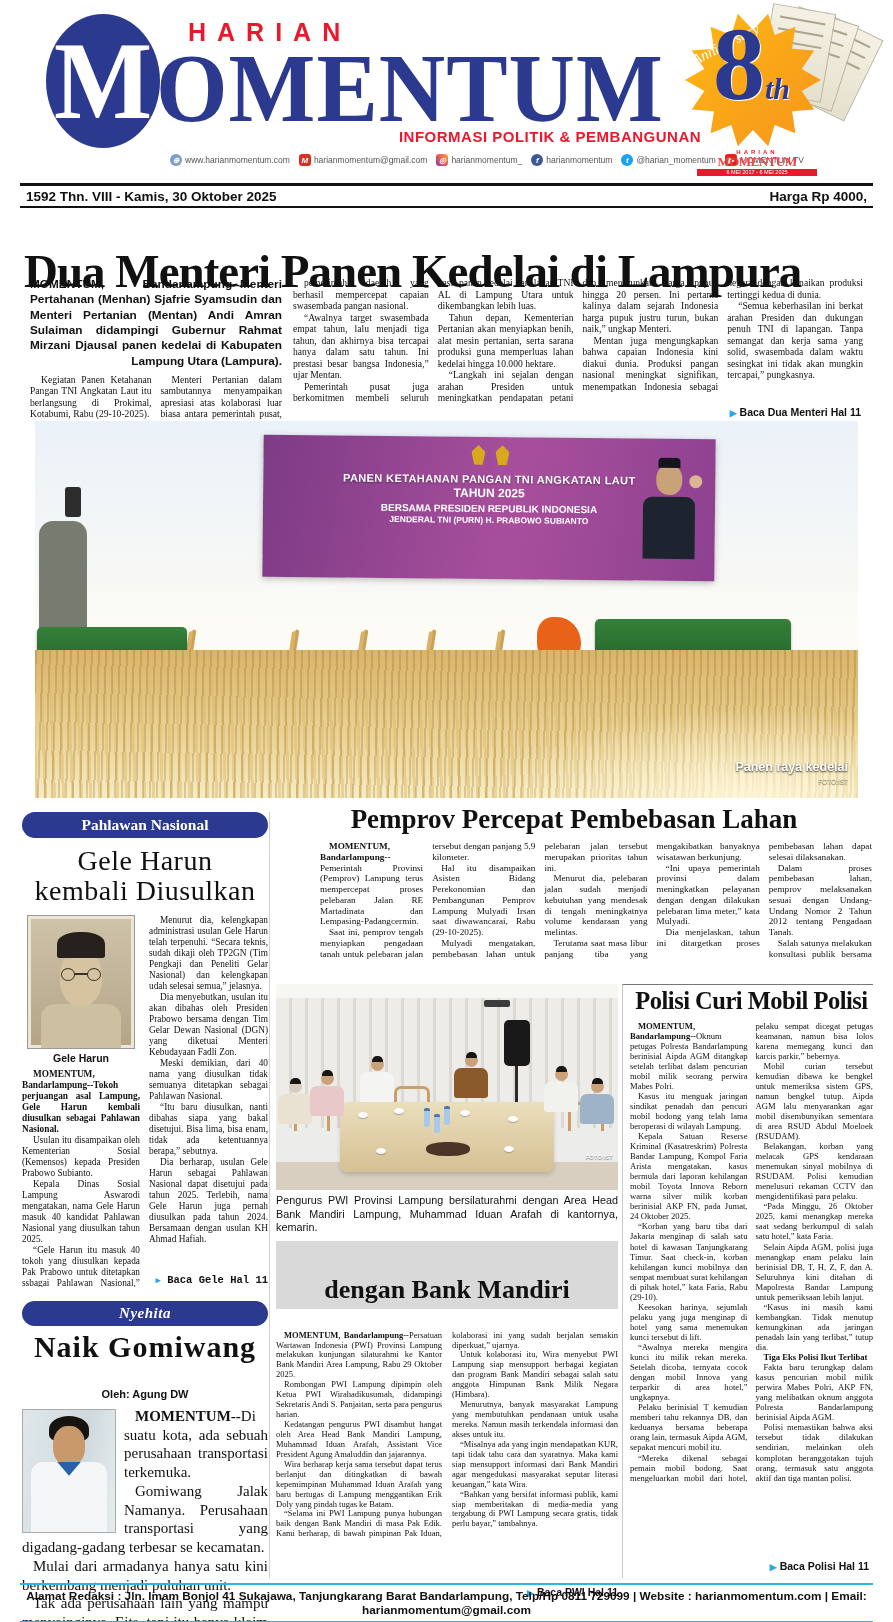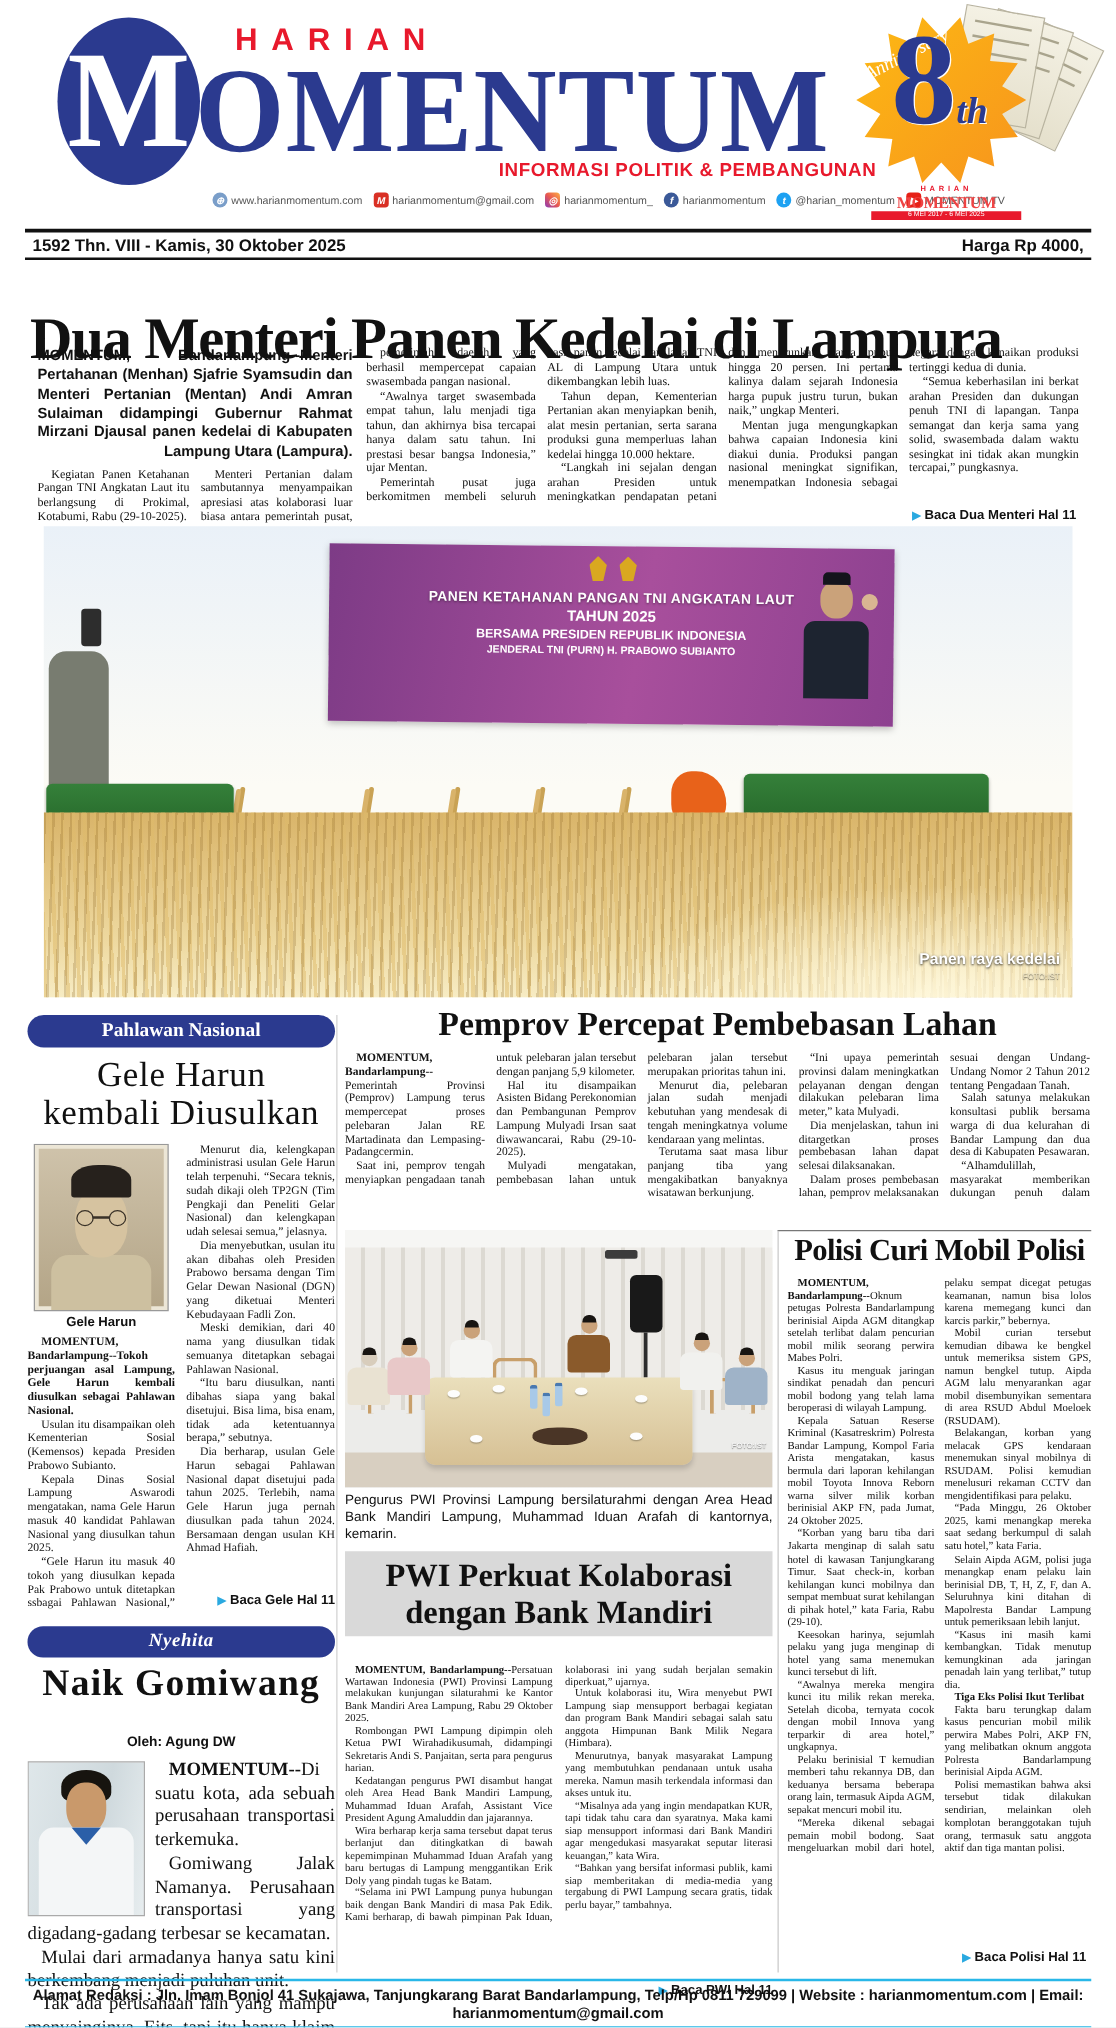--- a/index.html
+++ b/index.html
@@ -120,39 +120,39 @@
   .gele-photo{width:106px;height:132px;margin:0 auto;position:relative;overflow:hidden;
            background:linear-gradient(#cfc3ab,#b3a486);border:1px solid #999;box-shadow:inset 0 0 0 3px #ece6d6;}
   .gp-body{position:absolute;left:13px;bottom:0;width:80px;height:44px;background:#cdc0a0;border-radius:14px 14px 0 0;}
   .gp-face{position:absolute;left:32px;top:34px;width:42px;height:56px;background:#d6c3a0;border-radius:45%;}
   .gp-peci{position:absolute;left:29px;top:16px;width:48px;height:26px;background:#26211c;border-radius:45% 45% 8% 8%;}
   .gp-glasses{position:absolute;left:33px;top:52px;width:40px;height:14px;}
   .gp-glasses i{position:absolute;width:14px;height:13px;border:1.5px solid #3a3228;border-radius:50%;box-sizing:border-box;}
   .gp-glasses i+i{right:0;}
   .gp-glasses:before{content:"";position:absolute;left:13px;top:5px;width:14px;height:1.5px;background:#3a3228;}
   .gele-capt{text-align:center;font-family:"Liberation Sans",sans-serif;font-weight:bold;font-size:10.5px;margin:3px 0 5px;}
-  .abs-more{position:absolute;right:0;bottom:1px;background:#fff;padding-left:8px;}
+  .abs-more{position:absolute;right:0;bottom:1px;background:#fff;padding-left:8px;font-family:Liberation Mono, monospace;}
   
   .gom-head{margin-top:14px;}
   .gom-title{text-align:center;font-weight:bold;font-size:30px;letter-spacing:1px;margin-top:5px;line-height:1.05;}
   .gom-byline{text-align:center;font-family:"Liberation Sans",sans-serif;font-weight:bold;font-size:11px;margin-top:2px;}
   .gom-content{margin-top:7px;overflow:hidden;}
   .ag-photo{float:left;width:92px;height:122px;margin:2px 8px 2px 0;position:relative;overflow:hidden;
            background:linear-gradient(100deg,#dfe7ea,#cfd9dd 60%,#e7edef);border:1px solid #aaa;}
   .ag-hair{position:absolute;left:26px;top:6px;width:40px;height:26px;background:#17140f;border-radius:50% 50% 30% 30%;}
   .ag-face{position:absolute;left:30px;top:16px;width:32px;height:40px;background:#c9996b;border-radius:45%;}
   .ag-shirt{position:absolute;left:8px;top:52px;width:76px;height:70px;background:#f4f6f7;border-radius:12px 12px 0 0;}
   .ag-collar{position:absolute;left:34px;top:52px;width:24px;height:14px;background:#2b5fa8;
            clip-path:polygon(0 0,100% 0,50% 100%);}
   .gom-content p.bp{font-size:15px;line-height:1.25;}
   .gom-more{margin-top:10px;}
   
   .pemprov{position:absolute;left:276px;top:806px;width:596px;}
   .sec-headline{text-align:center;font-weight:bold;font-size:27px;line-height:1;margin:0;}
-  .pemprov-cols{margin-top:8px;column-count:5;column-gap:9px;height:126px;overflow:hidden;}
+  .pemprov-cols{margin-top:8px;column-count:5;column-gap:9px;height:126px;overflow:hidden;margin-left:44px;}
   .pemprov-cols p.bp{font-size:9.2px;line-height:1.17;text-indent:9px;}
   
   .polisi{position:absolute;left:622px;top:984px;width:251px;height:594px;border-top:1px solid #777;
            border-left:1px solid #c9c9c9;padding:4px 0 0 7px;box-sizing:border-box;}
   .polisi h2{font-weight:bold;font-size:24.5px;text-align:center;margin:0;line-height:1;letter-spacing:-.5px;}
   .polisi-cols{margin-top:7px;column-count:2;column-gap:8px;height:528px;overflow:hidden;position:relative;}
   .polisi-cols p.bp{font-size:8.6px;line-height:1.17;text-indent:8px;}
   .subhead{font-weight:bold;font-size:9.5px;margin-top:9px;text-indent:0;}
   .polisi-more{position:absolute;right:4px;bottom:6px;background:#fff;padding-left:8px;}
   
@@ -469,21 +469,21 @@
           <div class="f-body" style="background:#f1f1ee;"></div>
       </div>
       <div class="fig" style="left:304px;top:96px;">
         <div class="f-head"></div>
           <div class="f-body" style="background:#9fb3c8;"></div>
       </div>
       <div class="pwi-credit">FOTO:IST</div>
     </div>
     <div class="pwi-cap">Pengurus PWI Provinsi Lampung bersilaturahmi dengan Area Head Bank Mandiri Lampung, Muhammad Iduan Arafah di kantornya, kemarin.</div>
     <h2 class="pwi-headline">
-      <span>PWI Perkuat Kolaborasi</span><br>
+      <br>
       <span>dengan Bank Mandiri</span>
     </h2>
     <div class="pwi-cols">
       <p class="bp"><b>MOMENTUM, Bandarlampung--</b><span>Persatuan Wartawan Indonesia (PWI) Provinsi Lampung melakukan kunjungan silaturahmi ke Kantor Bank Mandiri Area Lampung, Rabu 29 Oktober 2025.</span></p>
       <p class="bp">Rombongan PWI Lampung dipimpin oleh Ketua PWI Wirahadikusumah, didampingi Sekretaris Andi S. Panjaitan, serta para pengurus harian.</p>
       <p class="bp">Kedatangan pengurus PWI disambut hangat oleh Area Head Bank Mandiri Lampung, Muhammad Iduan Arafah, Assistant Vice President Agung Amaluddin dan jajarannya.</p>
       <p class="bp">Wira berharap kerja sama tersebut dapat terus berlanjut dan ditingkatkan di bawah kepemimpinan Muhammad Iduan Arafah yang baru bertugas di Lampung menggantikan Erik Doly yang pindah tugas ke Batam.</p>
       <p class="bp">“Selama ini PWI Lampung punya hubungan baik dengan Bank Mandiri di masa Pak Edik. Kami berharap, di bawah pimpinan Pak Iduan, kolaborasi ini yang sudah berjalan semakin diperkuat,” ujarnya.</p>
       <p class="bp">Untuk kolaborasi itu, Wira menyebut PWI Lampung siap mensupport berbagai kegiatan dan program Bank Mandiri sebagai salah satu anggota Himpunan Bank Milik Negara (Himbara).</p>
       <p class="bp">Menurutnya, banyak masyarakat Lampung yang membutuhkan pendanaan untuk usaha mereka. Namun masih terkendala informasi dan akses untuk itu.</p>

